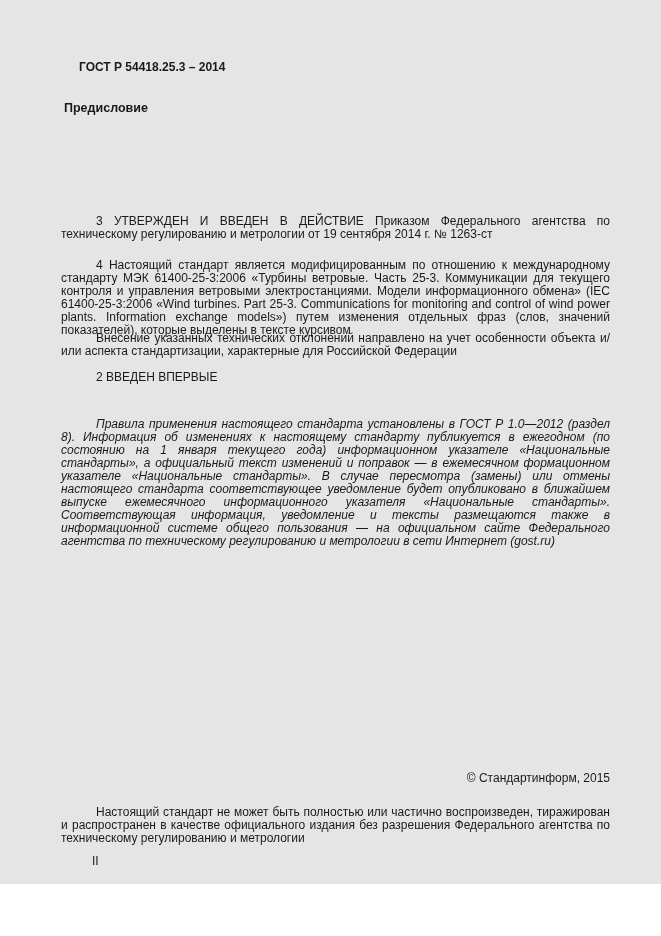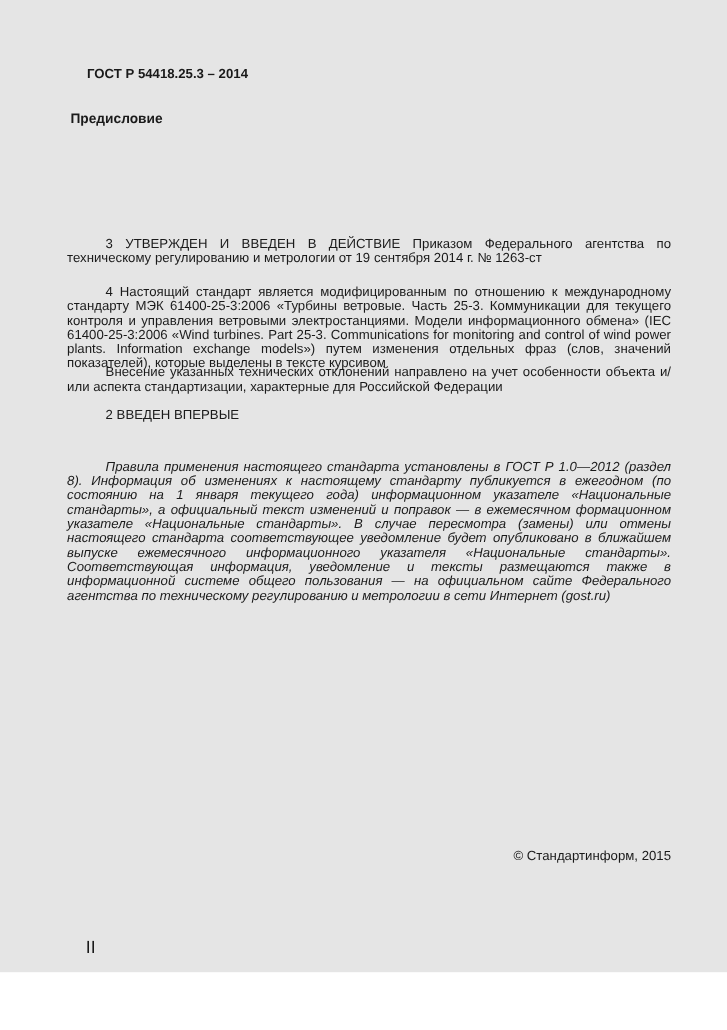--- a/index.html
+++ b/index.html
@@ -60,23 +60,23 @@
   .b-note { top: 418px; font-style: italic; }
   .b-copy {
     top: 744px;
     text-align: right;
     text-indent: 0;
     margin-top: 28px;
   }
   .b-restr { top: 806px; }
   .page-number {
     position: absolute;
-    left: 78px;
+    left: 92px;
     top: 855px;
-    font-size: 16px;
+    font-size: 12px;
     line-height: 13px;
   }
 </style>
 </head>
 <body>
 
 <div class="page">
 
   <div class="doc-number">ГОСТ Р 54418.25.3 – 2014</div>
 
@@ -89,16 +89,17 @@
   <p class="blk just ind b-p4">4 Настоящий стандарт является модифицированным по отношению к международному стандарту МЭК 61400-25-3:2006 «Турбины ветровые. Часть 25-3. Коммуникации для текущего контроля и управления ветровыми электростанциями. Модели информационного обмена» (IEC 61400-25-3:2006 «Wind turbines. Part 25-3. Communications for monitoring and control of wind power plants. Information exchange models») путем изменения отдельных фраз (слов, значений показателей), которые выделены в тексте курсивом</p>
 
   <p class="blk just ind b-p4b">Внесение указанных технических отклонений направлено на учет особенности объекта и/или аспекта стандартизации, характерные для Российской Федерации</p>
 
   <p class="blk ind b-p5">2 ВВЕДЕН ВПЕРВЫЕ</p>
 
   <p class="blk just ind b-note">Правила применения настоящего стандарта установлены в ГОСТ Р 1.0—2012 (раздел 8). Информация об изменениях к настоящему стандарту публикуется в ежегодном (по состоянию на 1 января текущего года) информационном указателе «Национальные стандарты», а официальный текст изменений и поправок — в ежемесячном формационном указателе «Национальные стандарты». В случае пересмотра (замены) или отмены настоящего стандарта соответствующее уведомление будет опубликовано в ближайшем выпуске ежемесячного информационного указателя «Национальные стандарты». Соответствующая информация, уведомление и тексты размещаются также в информационной системе общего пользования — на официальном сайте Федерального агентства по техническому регулированию и метрологии в сети Интернет (gost.ru)</p>
 
   <div class="blk b-copy">© Стандартинформ, 2015</div>
 
+  <p class="blk just ind b-restr">Настоящий стандарт не может быть полностью или частично воспроизведен, тиражирован и распространен в качестве официального издания без разрешения Федерального агентства по техническому регулированию и метрологии</p>
 
   <div class="page-number">II</div>
 
 </div>
 
 </body></html>

